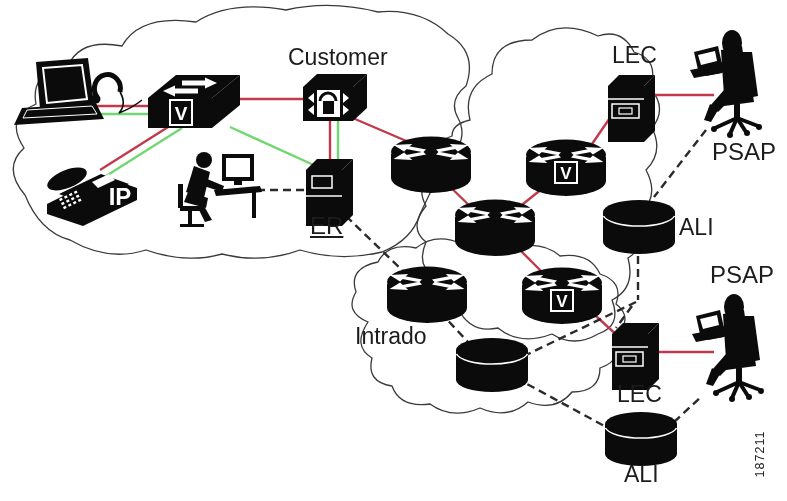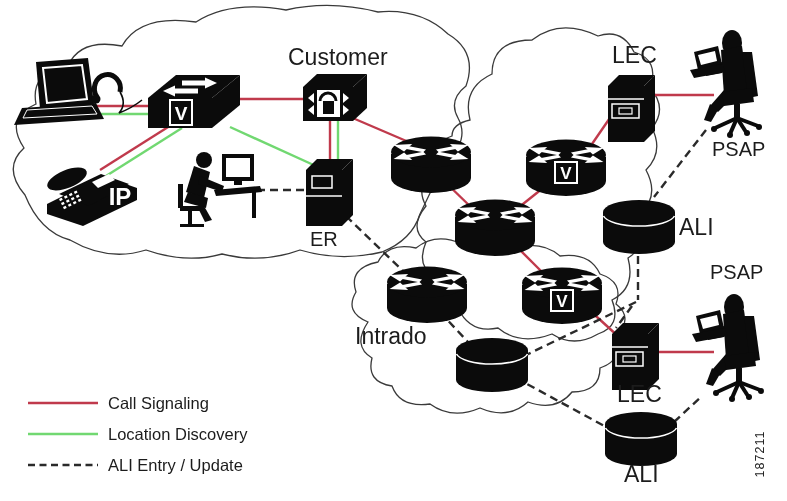--- a/index.html
+++ b/index.html
@@ -1,20 +1,20 @@
 <!DOCTYPE html>
 <html><head>
 <meta charset="utf-8">
 <style>
   html,body{margin:0;padding:0;background:#fff;}
   #stage{position:relative;width:787px;height:501px;background:#fff;overflow:hidden;
          font-family:"Liberation Sans",sans-serif;}
   #stage svg.diagram{position:absolute;left:0;top:0;}
   .lbl{position:absolute;color:#1c1c1c;font-size:23px;white-space:nowrap;}
-  .lbl.big{font-size:20px;}
+  .lbl.big{font-size:24px;}
   .legend{position:absolute;left:28px;top:391px;display:flex;flex-direction:column;gap:7px;}
   .legend-row{display:flex;align-items:center;height:24px;}
   .legend-row svg{display:block;}
   .legend-label{margin-left:10px;font-size:16.5px;color:#1c1c1c;}
   .fignum{position:absolute;left:726px;top:446px;width:70px;height:16px;text-align:center;
           transform:rotate(-90deg);font-size:12.5px;color:#222;letter-spacing:1px;}
 </style>
 </head>
 <body>
 
@@ -244,39 +244,19 @@
   <use href="#operator" transform="translate(690,292)"></use>
 </svg>
 
 <div class="lbl" style="left:288px;top:44px;">Customer</div>
 <div class="lbl" style="left:612px;top:42px;">LEC</div>
 <div class="lbl big" style="left:712px;top:138px;">PSAP</div>
 <div class="lbl" style="left:679px;top:214px;">ALI</div>
 <div class="lbl big" style="left:710px;top:261px;">PSAP</div>
 <div class="lbl" style="left:617px;top:381px;">LEC</div>
 <div class="lbl" style="left:624px;top:461px;">ALI</div>
-<div class="lbl big" style="left:310px;top:228px;">ER</div>
+<div class="lbl big" style="left:310px;top:212px;text-decoration:underline;">ER</div>
 <div class="lbl" style="left:355px;top:323px;text-align:right;">Intrado</div>
 
-<div class="legend">
-  <div class="legend-row">
-    <svg width="70" height="10">
-      <line x1="0" y1="5" x2="70" y2="5" stroke-width="2.6" stroke="#c03a4c"></line>
-    </svg>
-    <span class="legend-label">Call Signaling</span>
-  </div>
-  <div class="legend-row">
-    <svg width="70" height="10">
-      <line x1="0" y1="5" x2="70" y2="5" stroke-width="2.6" stroke="#71d871"></line>
-    </svg>
-    <span class="legend-label">Location Discovery</span>
-  </div>
-  <div class="legend-row">
-    <svg width="70" height="10">
-      <line x1="0" y1="5" x2="70" y2="5" stroke-width="2.6" stroke-dasharray="7 4.5" stroke="#2a2a2a"></line>
-    </svg>
-    <span class="legend-label">ALI Entry / Update</span>
-  </div>
+
+<div class="fignum">187211</div>
+
 </div>
 
-<div class="fignum">187211</div>
-
-</div>
-
 </body></html>

